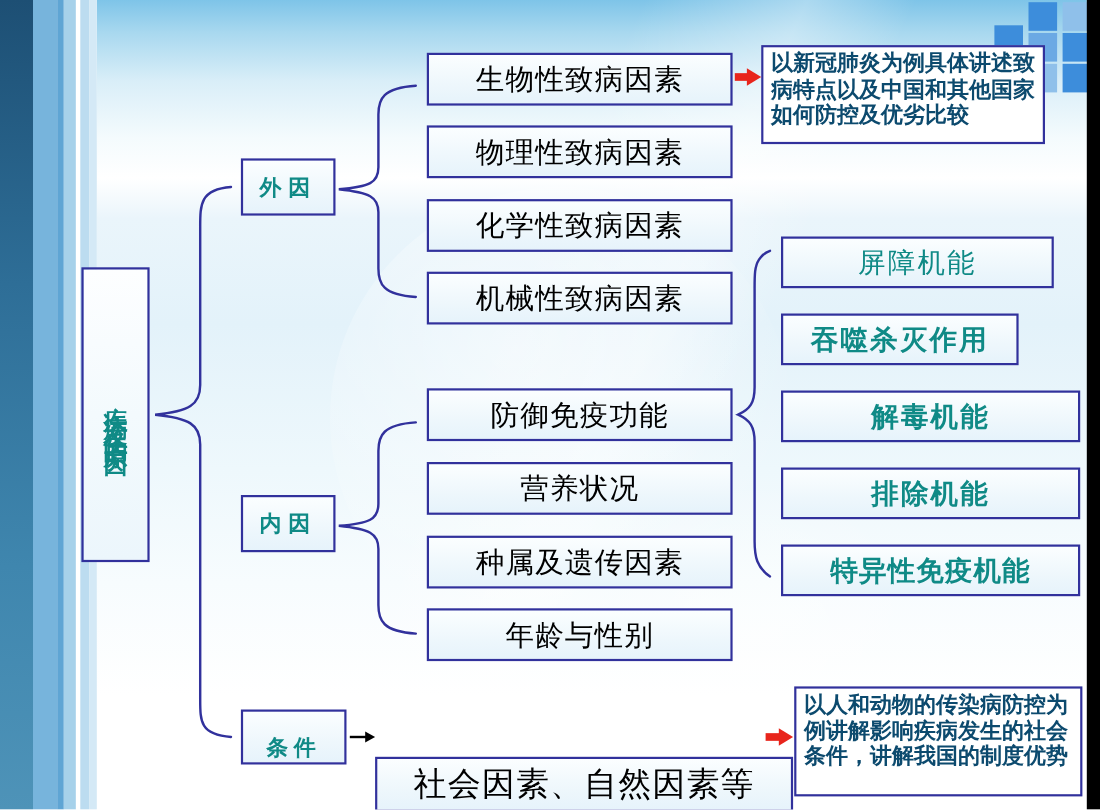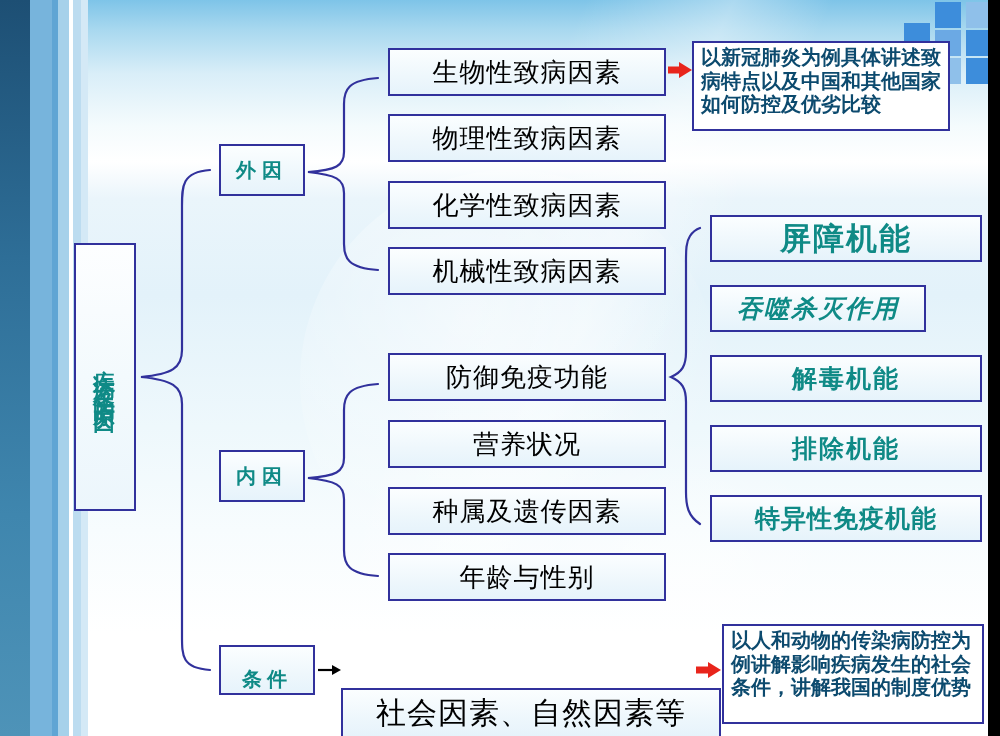--- a/index.html
+++ b/index.html
@@ -157,24 +157,24 @@
   <div class="box" style="left:388px;top:420px;width:278px;height:48px;font-size:26px;letter-spacing:1px;">
     <span>营养状况</span>
   </div>
   <div class="box" style="left:388px;top:487px;width:278px;height:48px;font-size:26px;letter-spacing:1px;align-items:center;">
     <span>种属及遗传因素</span>
   </div>
   <div class="box" style="left:388px;top:553px;width:278px;height:48px;font-size:26px;letter-spacing:1px;">
     <span>年龄与性别</span>
   </div>
 
-  <div class="box" style="left:710px;top:215px;width:272px;height:47px;font-size:31px;letter-spacing:2px;color:#0f8a86;font-weight:bold;">
+  <div class="box" style="left:710px;top:215px;width:248px;height:47px;font-size:25px;letter-spacing:2px;color:#0f8a86;font-weight:normal;">
     <span>屏障机能</span>
   </div>
-  <div class="box" style="left:710px;top:285px;width:216px;height:47px;font-size:25px;letter-spacing:2px;color:#0f8a86;font-weight:bold;font-style:italic;">
+  <div class="box" style="left:710px;top:285px;width:216px;height:47px;font-size:25px;letter-spacing:2px;color:#0f8a86;font-weight:bold;">
     <span>吞噬杀灭作用</span>
   </div>
   <div class="box" style="left:710px;top:355px;width:272px;height:47px;font-size:25px;letter-spacing:2px;color:#0f8a86;font-weight:bold;">
     <span>解毒机能</span>
   </div>
   <div class="box" style="left:710px;top:425px;width:272px;height:47px;font-size:25px;letter-spacing:2px;color:#0f8a86;font-weight:bold;">
     <span>排除机能</span>
   </div>
   <div class="box" style="left:710px;top:495px;width:272px;height:47px;font-size:25px;letter-spacing:1px;color:#0f8a86;font-weight:bold;">
     <span>特异性免疫机能</span>

